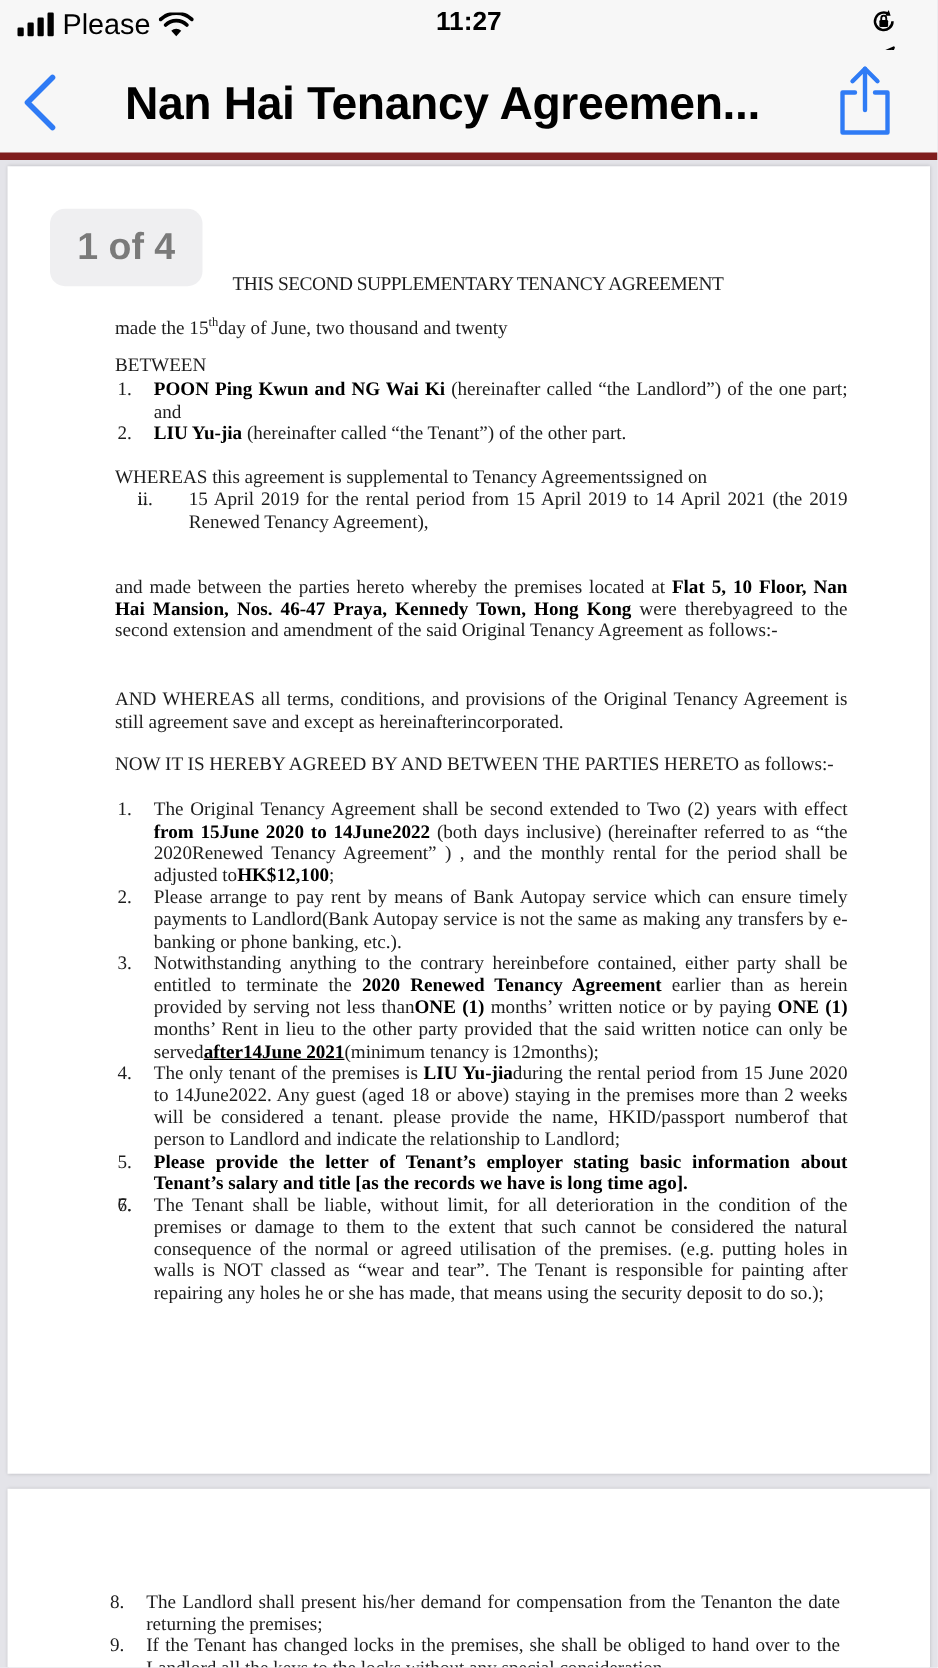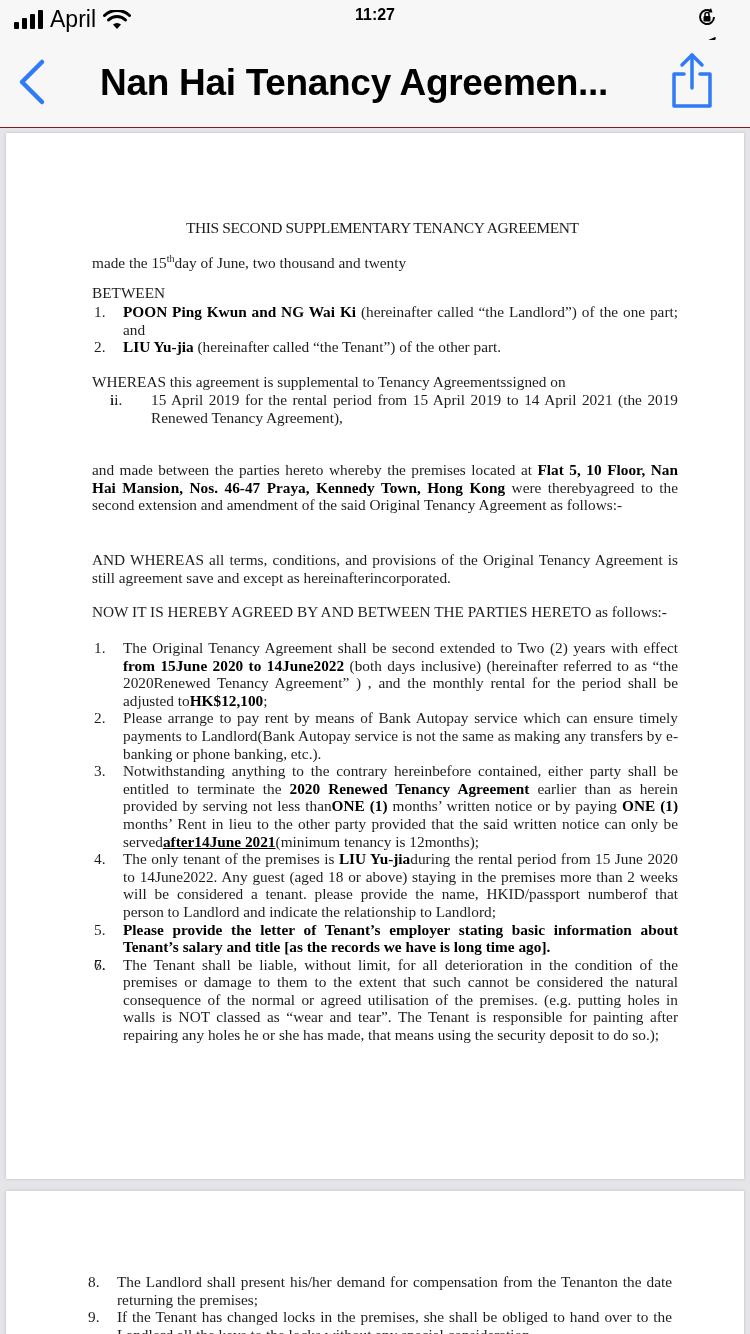--- a/index.html
+++ b/index.html
@@ -4,28 +4,28 @@
 <style>
   * { box-sizing: border-box; margin: 0; padding: 0; }
   html, body { width: 750px; height: 1334px; overflow: hidden; background: #e4e4e9; }
   body { position: relative; font-family: "Liberation Sans", sans-serif; color: #000; }
 
   
   .status-bar { position: absolute; top: 0; left: 0; width: 750px; height: 40px; background: #f7f7f7; }
   .sb-left { position: absolute; left: 14px; top: 6px; display: flex; align-items: center; gap: 7px; font-size: 23px; }
   .signal { display: flex; align-items: flex-end; gap: 3px; height: 19px; }
   .signal span { display: block; width: 5px; background: #000; border-radius: 1px; }
-  .sb-time { position: absolute; left: 0; width: 750px; top: 6px; text-align: center; font-size: 16px; font-weight: bold; }
+  .sb-time { position: absolute; left: 0; width: 750px; top: 6px; text-align: center; font-size: 21px; font-weight: bold; }
   .sb-right { position: absolute; right: 20px; top: 6px; display: flex; align-items: center; gap: 8px; font-size: 23px; flex-direction: column; }
   .battery { width: 44px; height: 22px; border: 2px solid #8e8e93; border-radius: 6px; padding: 2px; position: relative; }
   .battery-fill { height: 100%; background: #000; border-radius: 3px; }
   .battery::after { content: ""; position: absolute; right: -6px; top: 6px; width: 3px; height: 7px; background: #8e8e93; border-radius: 0 2px 2px 0; }
 
   
-  .nav-bar { position: absolute; top: 40px; left: 0; width: 750px; height: 88px; background: #f7f7f7; border-bottom: 1px solid #7f1d1d; }
+  .nav-bar { position: absolute; top: 40px; left: 0; width: 750px; height: 88px; background: #f7f7f7; border-bottom: 6px solid #7f1d1d; }
   .nav-back { position: absolute; left: 14px; top: 18px; width: 40px; height: 48px; cursor: pointer; }
   .nav-title { position: absolute; left: 100px; top: 22px; width: 530px; font-size: 37px; font-weight: bold; white-space: nowrap; overflow: hidden; text-overflow: ellipsis; letter-spacing: -0.3px; }
   .nav-share { position: absolute; right: 34px; top: 12px; width: 48px; height: 58px; cursor: pointer; }
 
   
   .viewer { position: absolute; top: 129px; left: 0; width: 750px; height: 1205px; background: #e4e4e9; overflow: hidden; }
   .page { position: absolute; left: 6px; width: 738px; background: #fff; box-shadow: 0 0 3px rgba(0,0,0,0.18); }
   .page-1 { top: 4px; height: 1046px; }
   .page-2 { top: 1062px; height: 400px; }
 
@@ -53,21 +53,21 @@
 <body>
 
 <div class="status-bar">
   <div class="sb-left">
     <div class="signal">
       <span style="height:7px"></span>
         <span style="height:11px"></span>
         <span style="height:15px"></span>
         <span style="height:19px"></span>
     </div>
-    <span>April</span>
+    <span>Please</span>
     <svg width="28" height="20" viewBox="0 0 28 20">
       <path d="M14 19 L10 14.5 A6 6 0 0 1 18 14.5 Z" fill="#000"></path>
       <path d="M5.5 10 A12 12 0 0 1 22.5 10" stroke="#000" stroke-width="3" fill="none" stroke-linecap="round"></path>
       <path d="M1.5 5.5 A18 18 0 0 1 26.5 5.5" stroke="#000" stroke-width="3" fill="none" stroke-linecap="round"></path>
     </svg>
   </div>
   <div class="sb-time">11:27</div>
   <div class="sb-right">
     <svg width="22" height="22" viewBox="0 0 22 22">
       <path d="M18 11 A7 7 0 1 1 15 5.3" stroke="#000" stroke-width="2" fill="none"></path>
@@ -96,20 +96,21 @@
     <svg width="48" height="58" viewBox="0 0 48 58">
       <path d="M24 3 V36" stroke="#2f7bf5" stroke-width="3.5" stroke-linecap="round"></path>
       <path d="M14 13 L24 3 L34 13" stroke="#2f7bf5" stroke-width="3.5" fill="none" stroke-linecap="round" stroke-linejoin="round"></path>
       <path d="M16 22 H6 V54 H42 V22 H32" stroke="#2f7bf5" stroke-width="3.5" fill="none" stroke-linejoin="round" stroke-linecap="round"></path>
     </svg>
   </div>
 </div>
 
 <div class="viewer">
 
+  <div class="page-indicator">1 of 4</div>
 
   <div class="page page-1 doc">
     <div class="abs doc-title">THIS SECOND SUPPLEMENTARY TENANCY AGREEMENT</div>
 
     <div class="abs made">
       <span>made the 15</span><sup>th</sup><span>day of June, two thousand and twenty</span>
     </div>
 
     <div class="abs between">BETWEEN</div>
 

